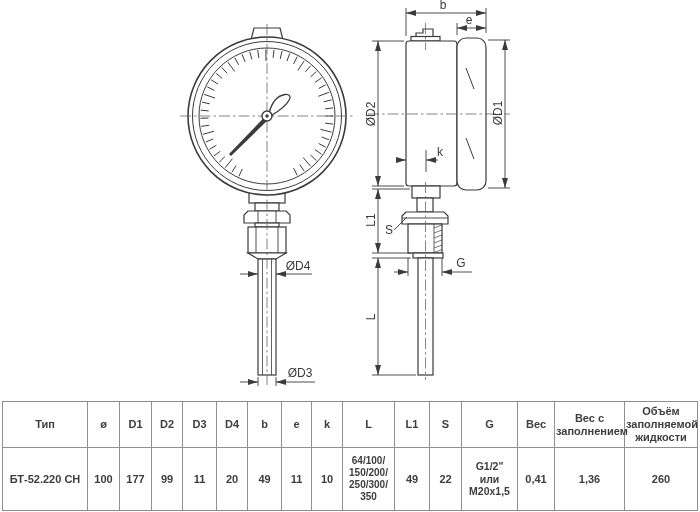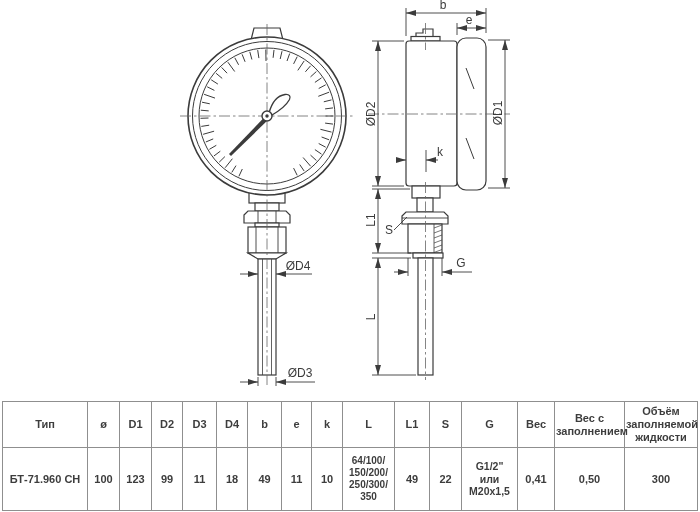--- a/index.html
+++ b/index.html
@@ -252,37 +252,37 @@
         <th>L1</th>
         <th>S</th>
         <th>G</th>
         <th>Вес</th>
         <th>Вес с заполнением</th>
         <th>Объём заполняемой жидкости</th>
       </tr>
     </thead>
     <tbody>
       <tr>
-        <td>БТ-71.960 СН</td>
+        <td>БТ-52.220 СН</td>
         <td>100</td>
-        <td>123</td>
+        <td>177</td>
         <td>99</td>
         <td>11</td>
-        <td>18</td>
+        <td>20</td>
         <td>49</td>
         <td>11</td>
         <td>10</td>
         <td style="font-size:10px">64/100/
 150/200/
 250/300/
 350</td>
         <td>49</td>
         <td>22</td>
         <td style="font-size:10.5px">G1/2"
 или
 M20x1,5</td>
         <td>0,41</td>
-        <td>0,50</td>
-        <td>300</td>
+        <td>1,36</td>
+        <td>260</td>
       </tr>
     </tbody>
   </table>
 </div>
 
 </body></html>

